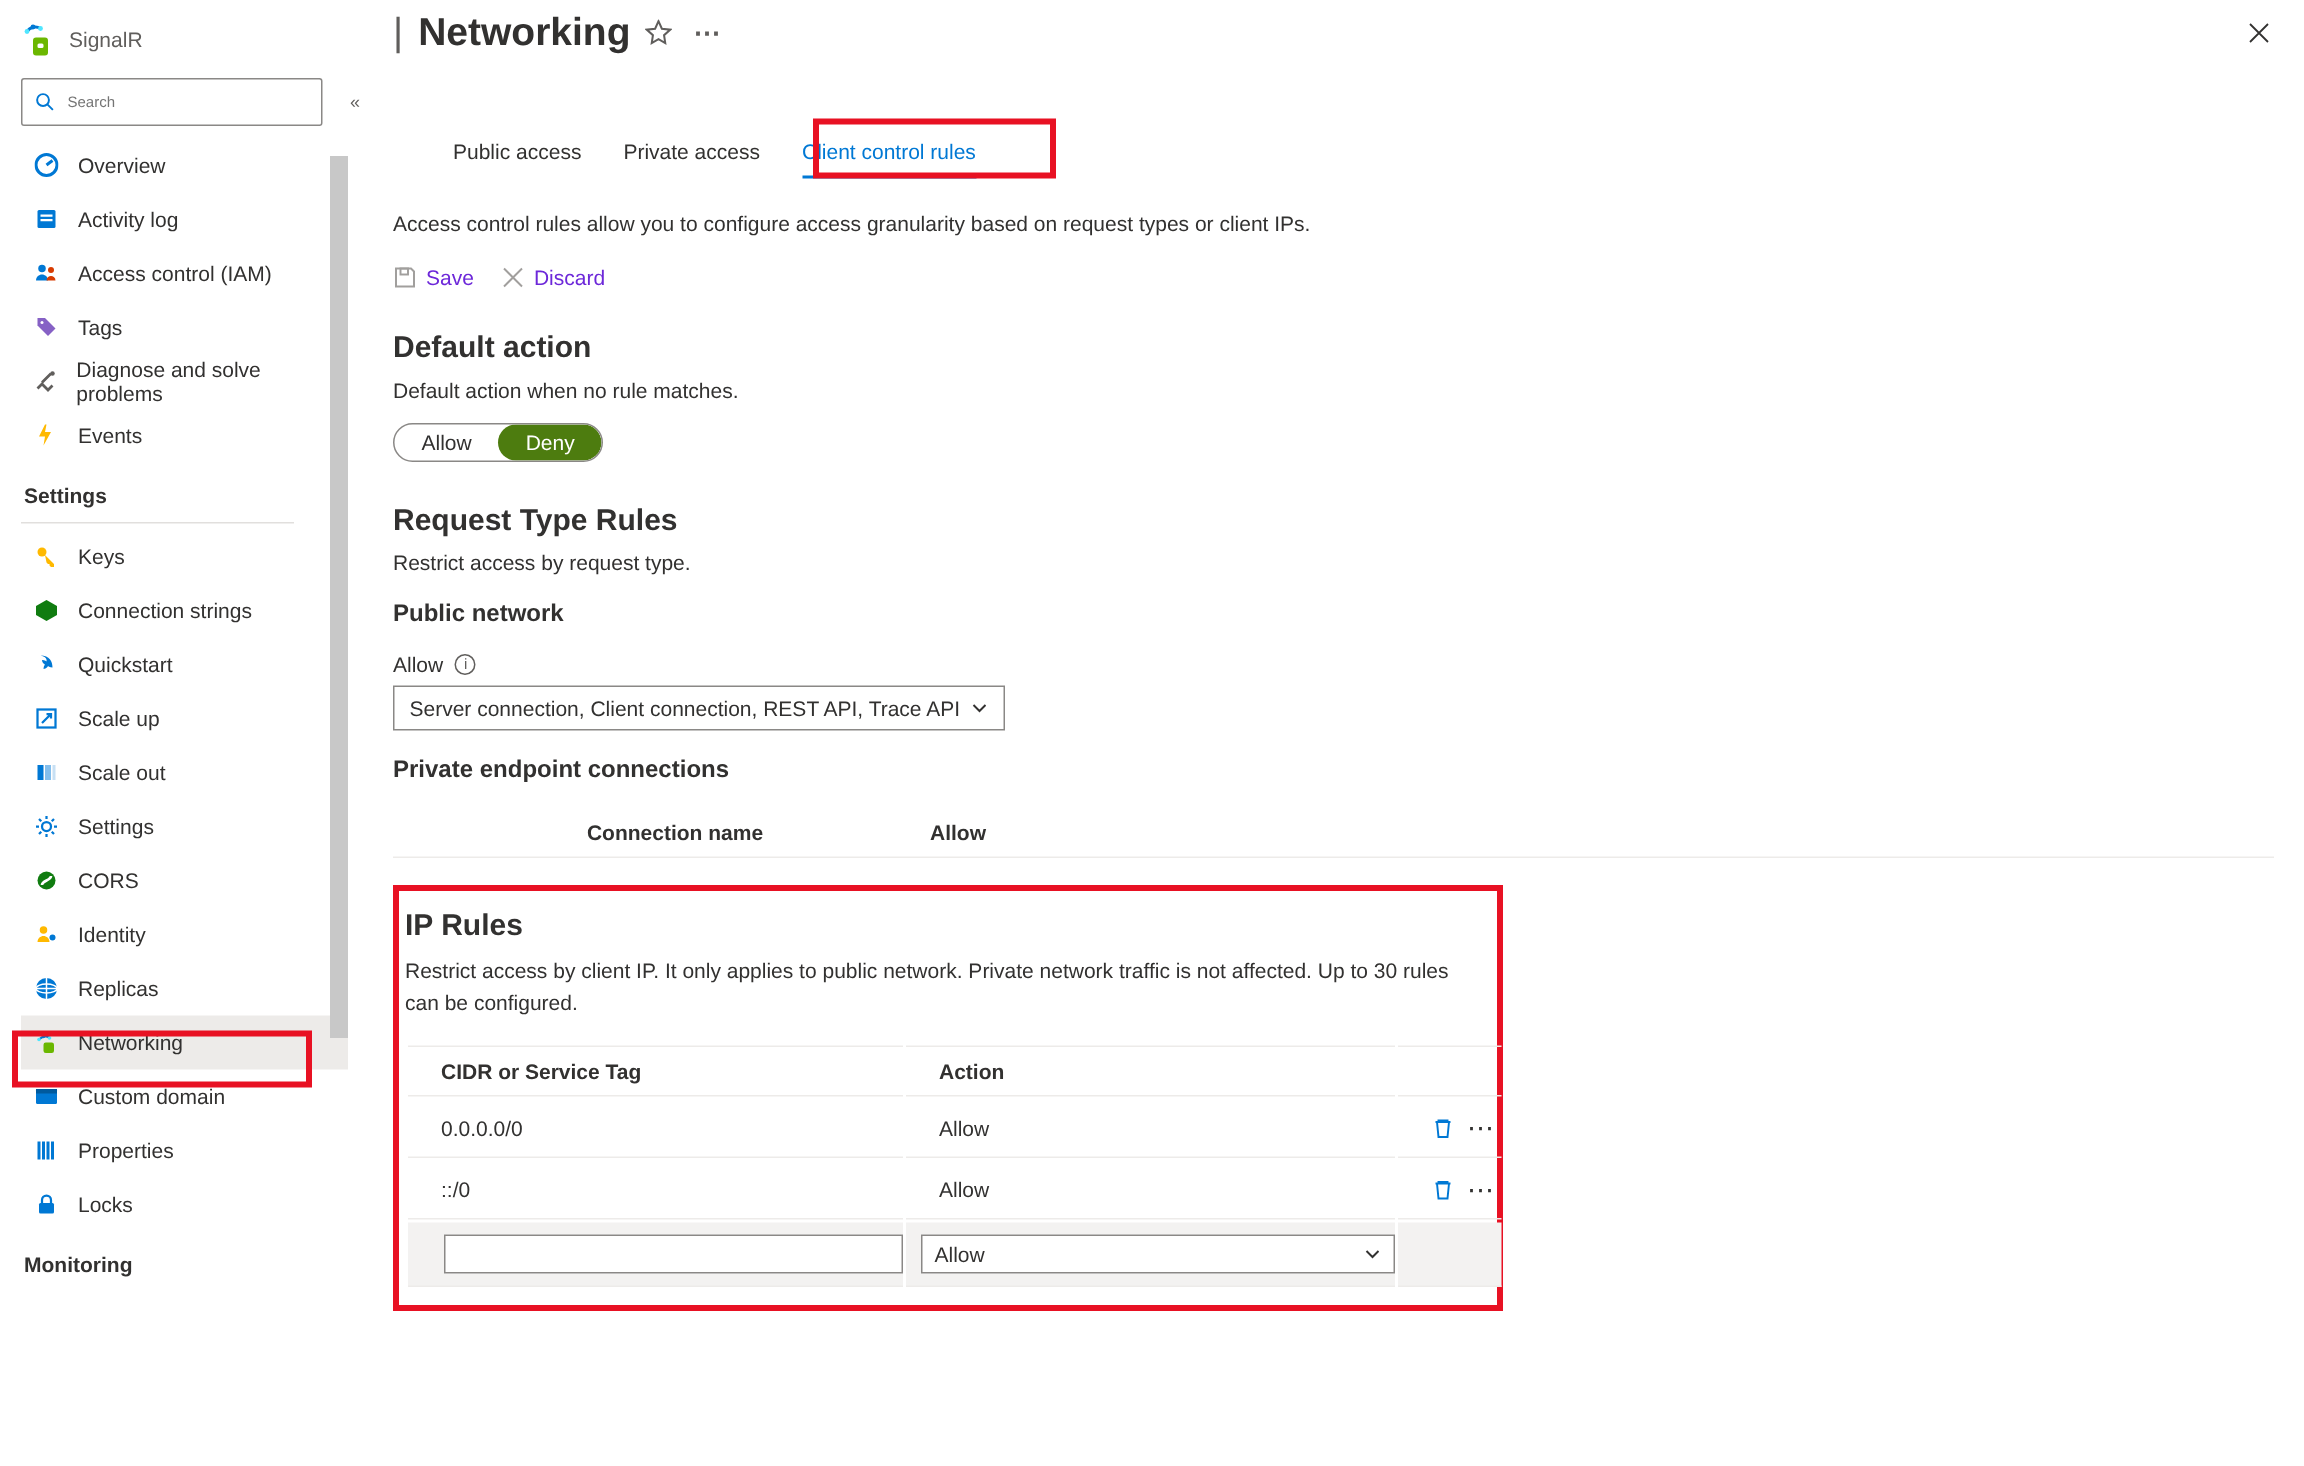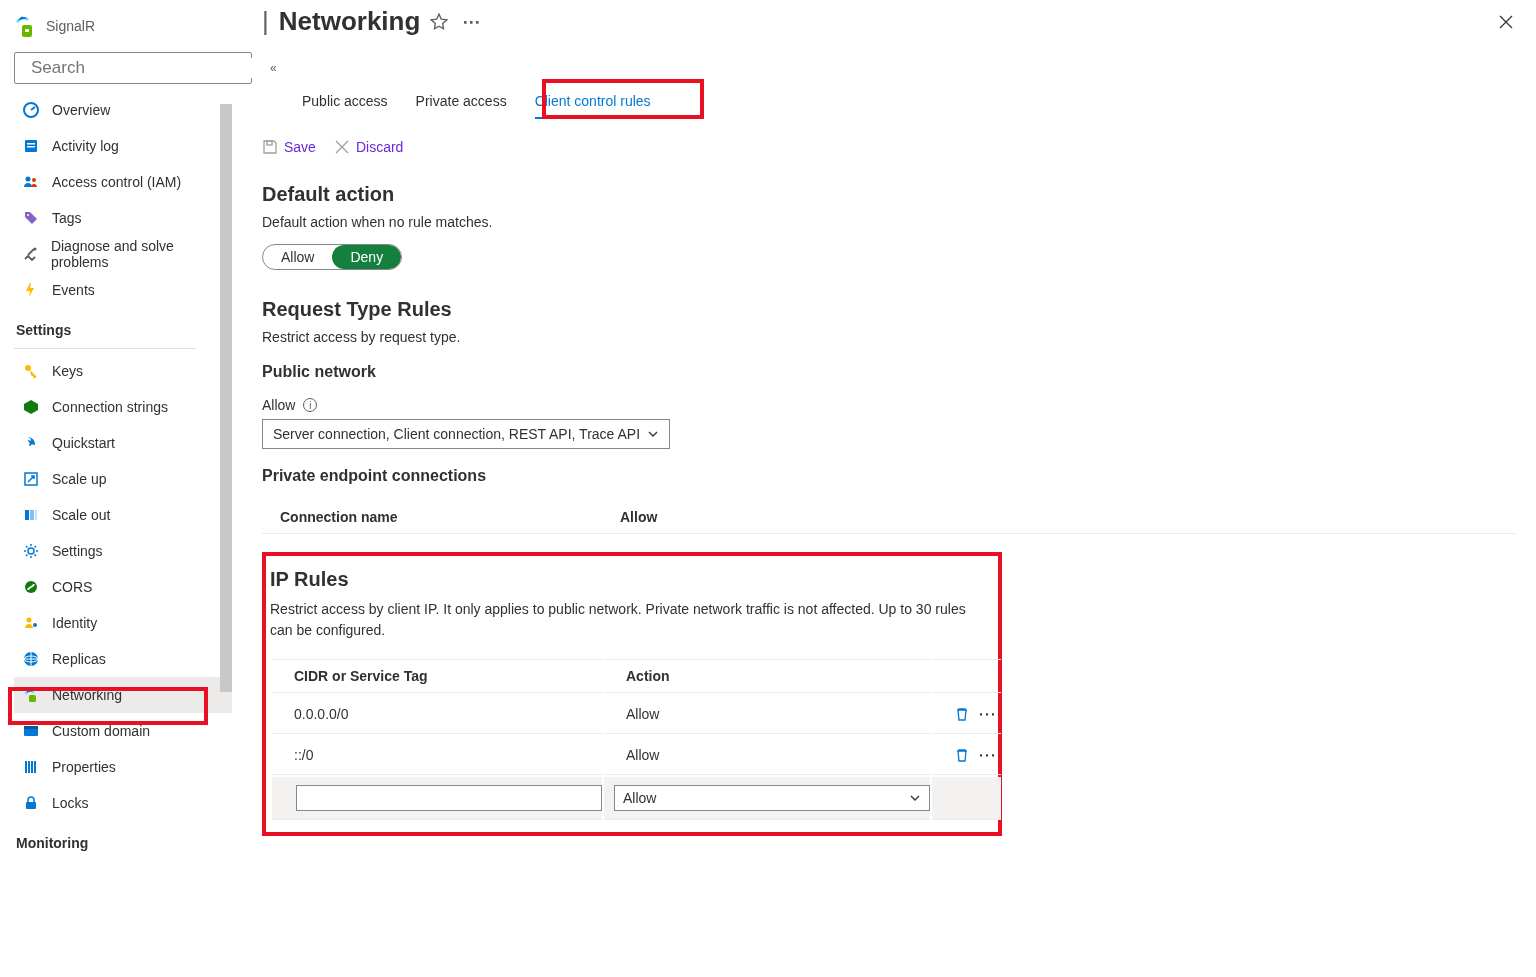--- a/index.html
+++ b/index.html
@@ -34,21 +34,21 @@
     }
     .search-box {
       display: flex; align-items: center;
       width: 238px; height: 32px;
       border: 1px solid #8a8886;
       border-radius: 2px;
       padding: 0 8px;
       gap: 8px;
     }
     .search-box input {
-      border: none; outline: none; flex:1; font-size:17px; color:#605e5c;
+      border: none; outline: none; flex:1; font-size:10px; color:#605e5c;
     }
     .collapse-chevrons {
       color: #605e5c; font-size: 12px;
       transform: translateX(8px);
     }
     .nav-item {
       display:flex; align-items:center; gap:12px;
       height: 36px;
       padding: 0 8px;
       cursor: pointer;
@@ -128,31 +128,31 @@
     h2.section { font-size:20px; font-weight:600; margin-top: 28px; }
     h3.sub { font-size:16px; font-weight:600; margin-top: 18px; }
     .muted-line { margin-top: 8px; color:#323130; }
     .toggle {
       display:inline-flex; border:1px solid #8a8886; border-radius: 30px;
       height: 26px; margin-top: 14px; overflow:hidden;
     }
     .toggle-opt {
       padding: 2px 18px; display:flex; align-items:center; font-size:14px;
     }
-    .toggle-opt.active { background:#15803d; color:#fff; border-radius:30px;}
+    .toggle-opt.active { background:#4d7c0f; color:#fff; border-radius:30px;}
     .small-label { margin-top: 16px; display:flex; align-items:center; gap:8px; color:#323130;}
     .info-circle {
       width:14px;height:14px;border:1px solid #605e5c;border-radius:50%;display:inline-flex;align-items:center;justify-content:center;font-size:10px;color:#605e5c;
     }
     .dropdown {
       margin-top:6px; width:408px; height:30px; border:1px solid #8a8886;
       display:flex; align-items:center; justify-content:space-between; padding:0 10px;
     }
     .pe-head {
-      display:flex; margin-top: 24px; border-bottom:1px solid #edebe9; padding-bottom:8px;
+      display:flex; margin-top: 24px; border-bottom:1px solid #edebe9; padding-bottom:8px;text-align:center;
     }
     .pe-head .col1 { width:358px; font-weight:600;}
     .pe-head .col2 { font-weight:600;}
     .ip-rules-block {
       margin-top: 18px;
       padding: 10px 8px 10px 4px;
       width: 740px;
     }
     .ip-desc { margin-top: 8px; line-height:1.5; }
     .ip-table { margin-top: 16px; width:100%; }
@@ -420,20 +420,21 @@
       </svg>
   </div>
 
   <div class="tabs">
     <div class="tab">Public access</div>
     <div class="tab">Private access</div>
     <div class="tab active">Client control rules</div>
     <div class="tab-highlight highlight-red"></div>
   </div>
 
+  <p class="description">Access control rules allow you to configure access granularity based on request types or client IPs.</p>
 
   <div class="toolbar">
     <div class="tbtn">
       <svg width="16" height="16" viewBox="0 0 16 16">
           <path d="M2 2h10l2 2v10H2V2z" fill="none" stroke="#a19f9d" stroke-width="1.3"></path>
           <rect x="5" y="2" width="5" height="4" fill="none" stroke="#a19f9d" stroke-width="1.3"></rect>
         </svg>
       <span>Save</span>
     </div>
     <div class="tbtn">

